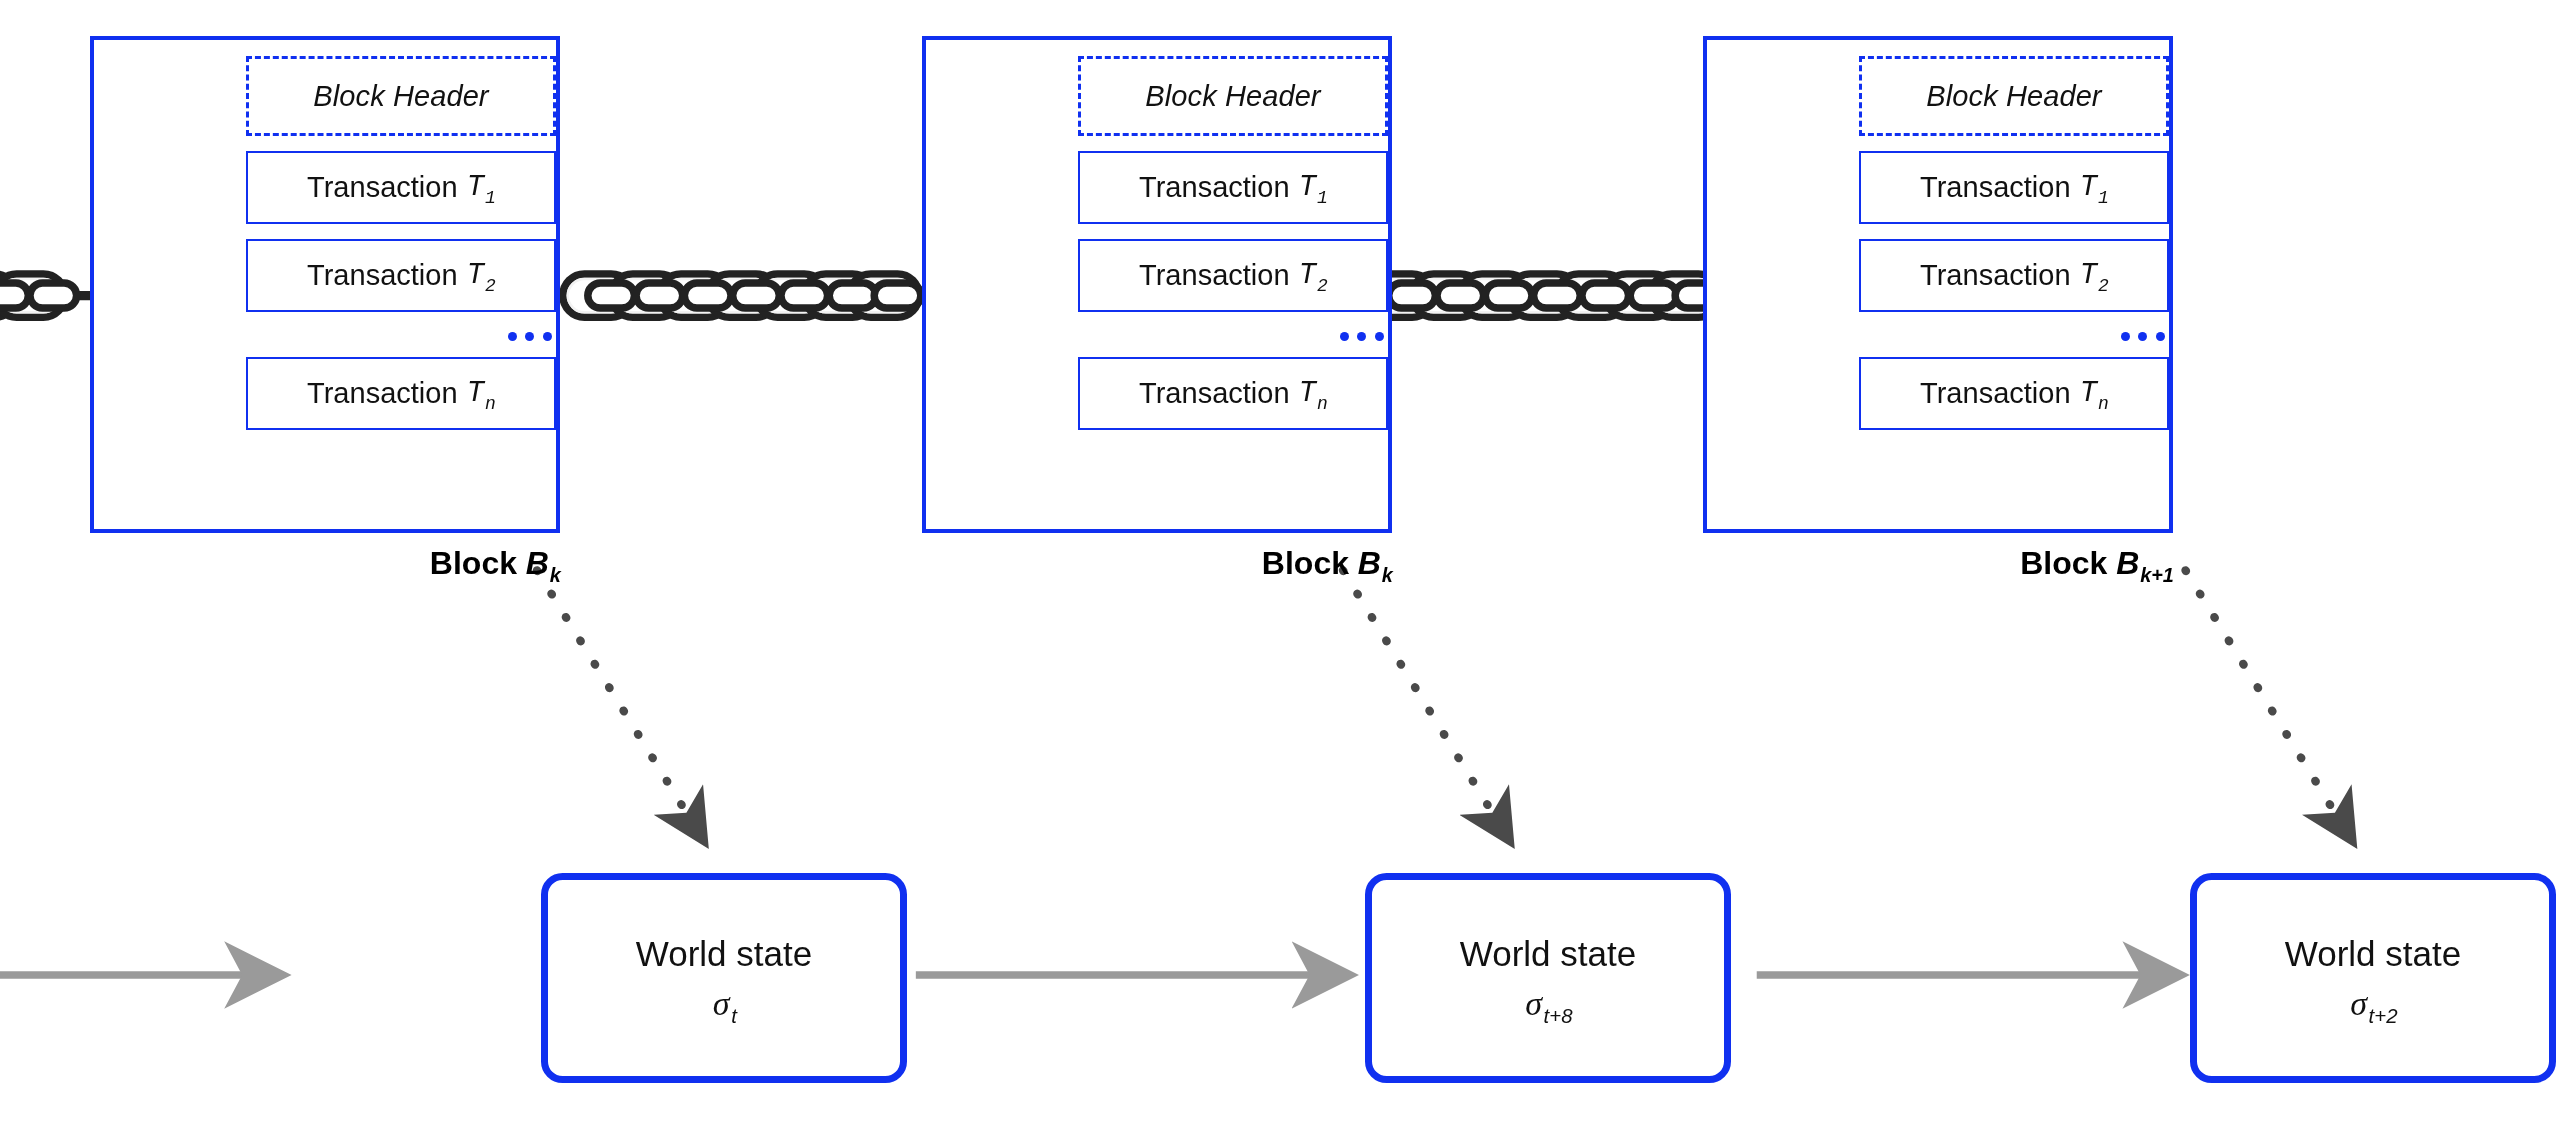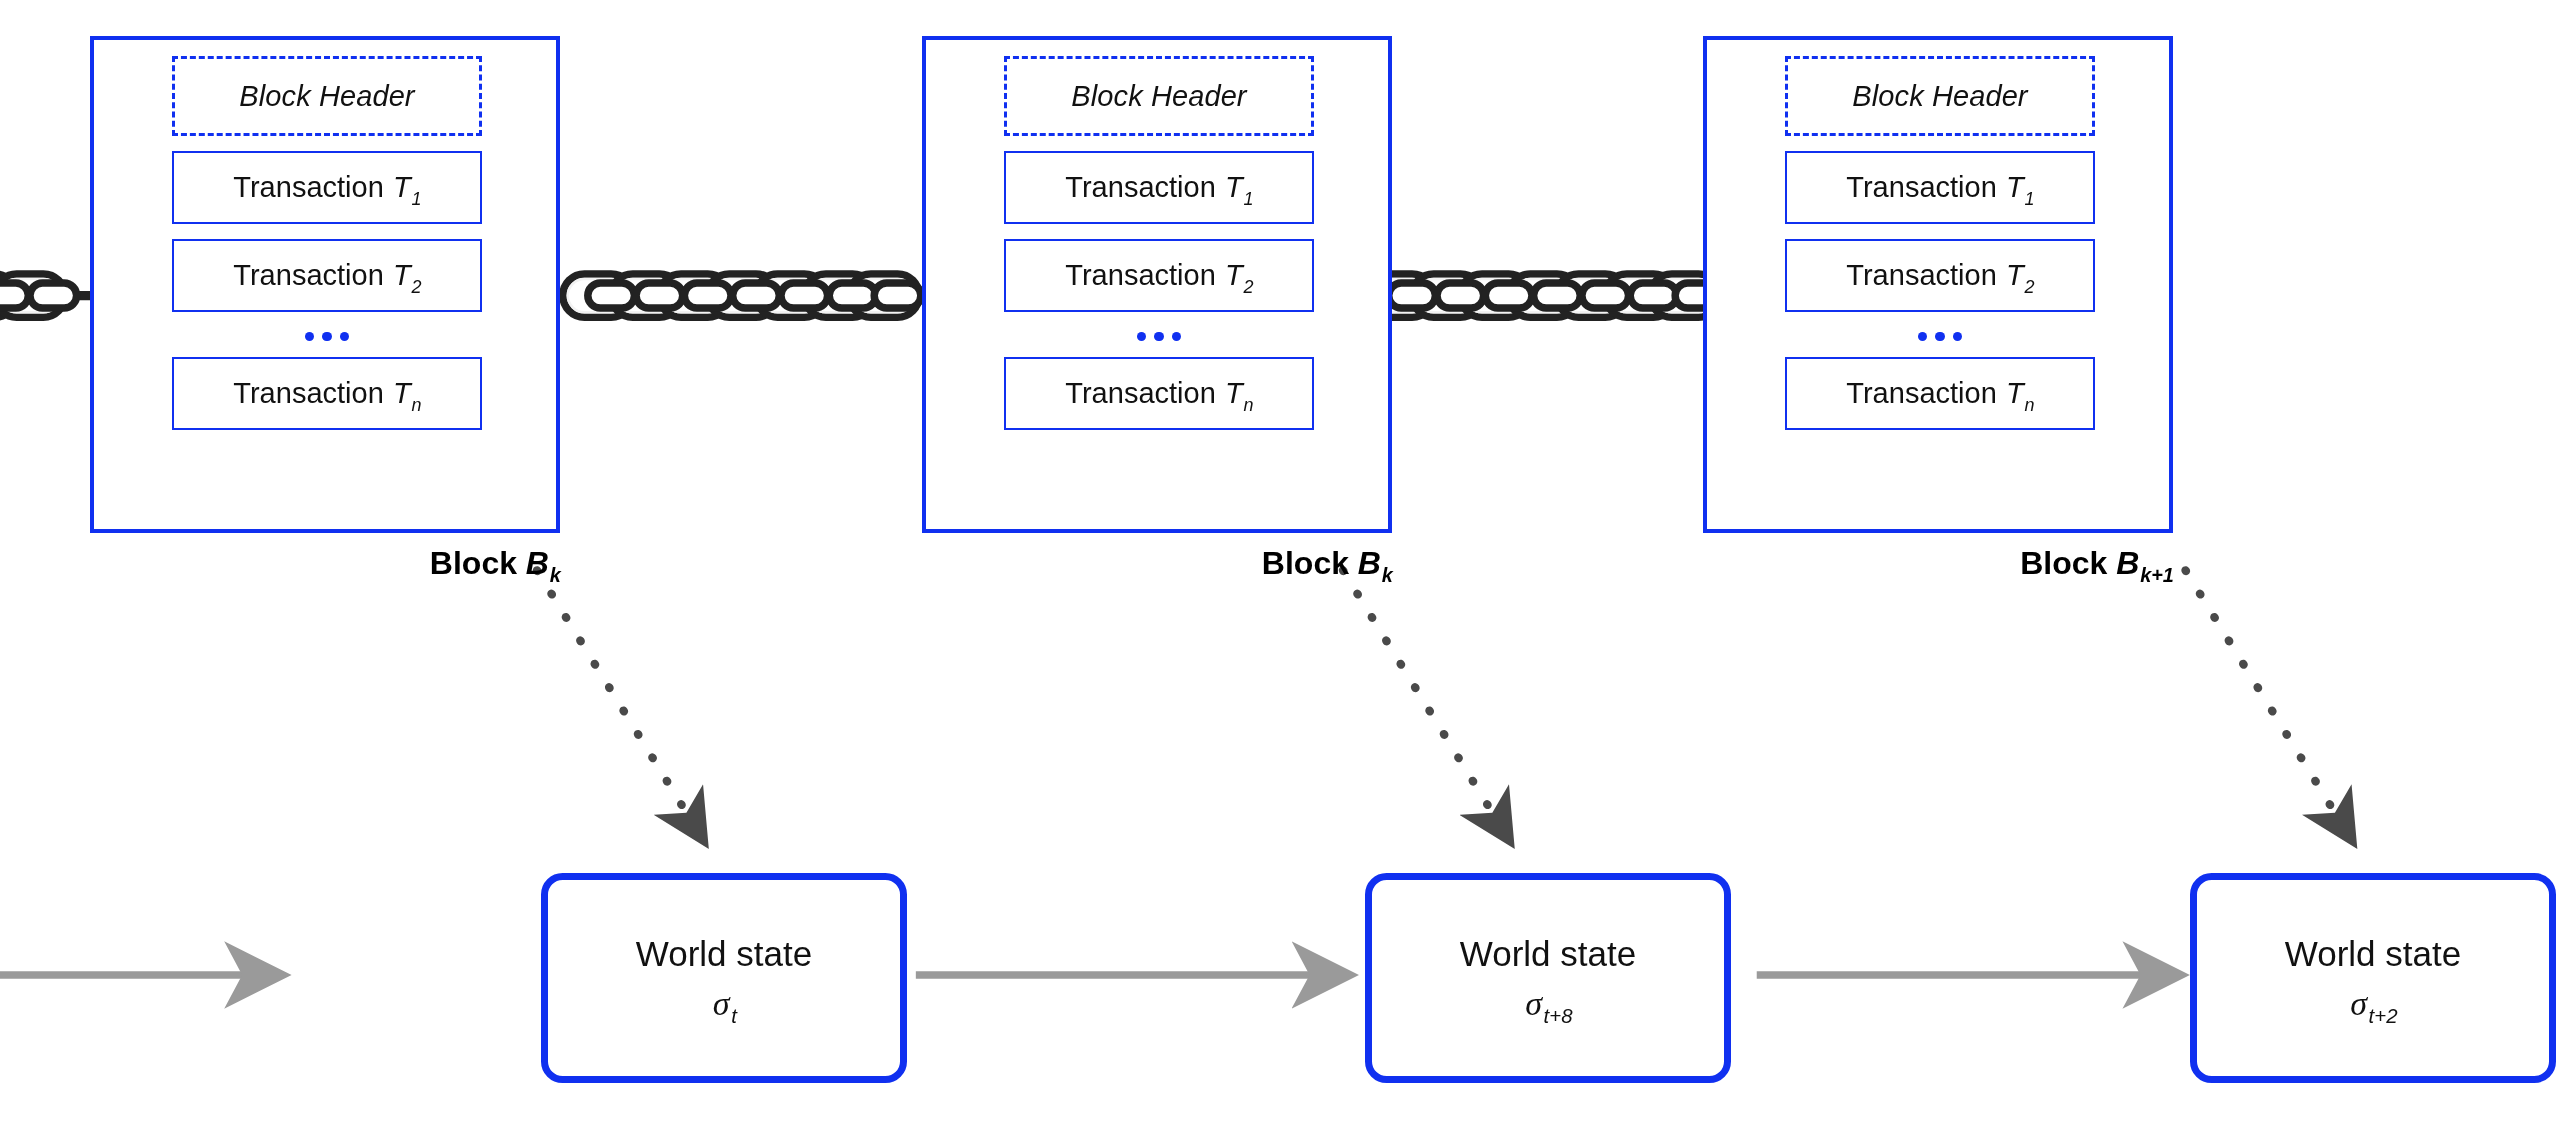--- a/index.html
+++ b/index.html
@@ -29,21 +29,21 @@
   }
 
   
   .block {
     position: absolute;
     box-sizing: border-box;
     border: 4.2px solid #1030f0;
     background: #ffffff;
     display: flex;
     flex-direction: column;
-    align-items: center;
+    align-items: flex-end;
     padding: 16px 0 0 4px;
   }
 
   .block-header {
     box-sizing: border-box;
     width: 310px;
     height: 80px;
     border: 3.3px dashed #1030f0;
     display: flex;
     align-items: center;
@@ -63,20 +63,21 @@
     display: flex;
     align-items: center;
     justify-content: center;
     font-size: 29px;
     color: #111111;
     margin-bottom: 15px;
   }
   .tx .sym {
     font-style: italic;
     margin-left: 9.2px;
+    font-family: Liberation Mono, monospace;
   }
   .tx .sym sub,
   .blocklabel sub {
     font-size: 0.62em;
     font-style: italic;
     vertical-align: baseline;
     position: relative;
     top: 0.42em;
     left: 0.8px;
   }

